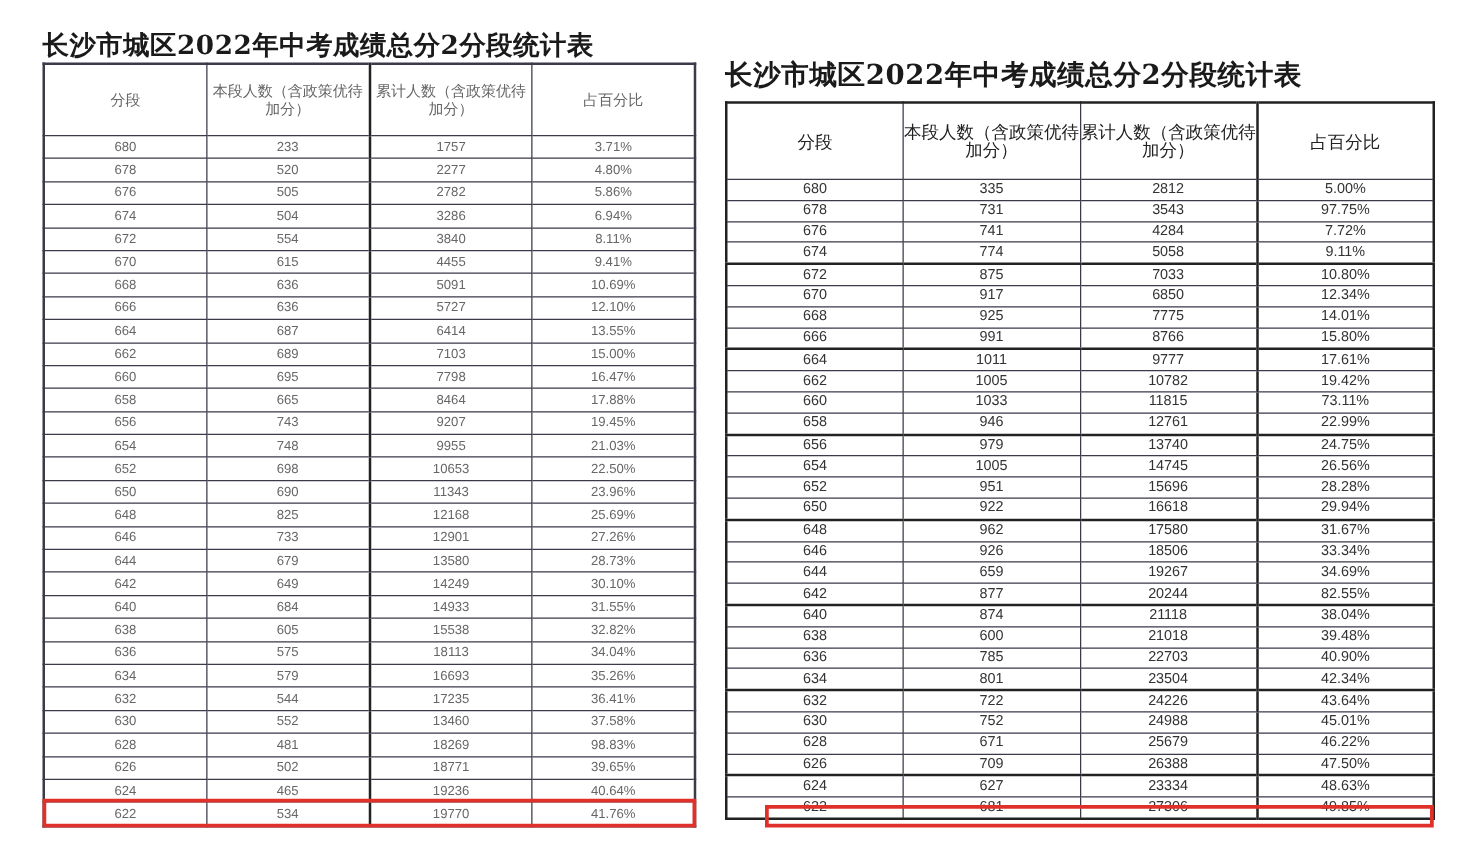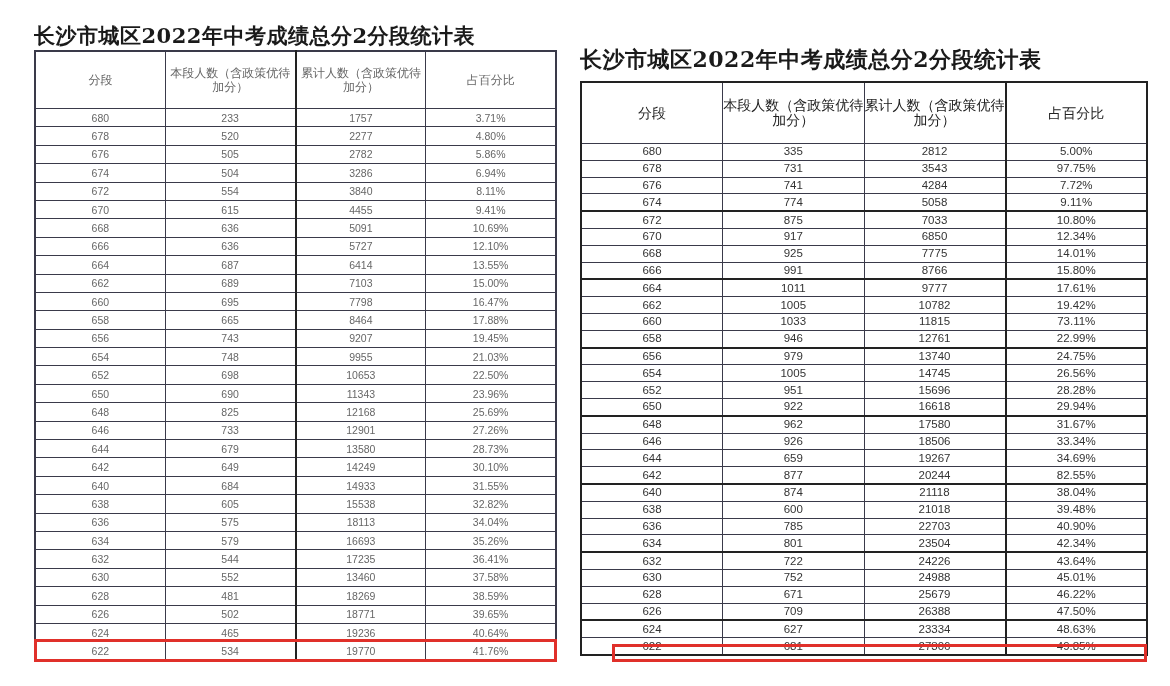--- a/index.html
+++ b/index.html
@@ -194,21 +194,21 @@
         <tr>
           <td>630</td>
           <td>552</td>
           <td>13460</td>
           <td>37.58%</td>
         </tr>
         <tr>
           <td>628</td>
           <td>481</td>
           <td>18269</td>
-          <td>38.59%</td>
+          <td>98.83%</td>
         </tr>
         <tr>
           <td>626</td>
           <td>502</td>
           <td>18771</td>
           <td>39.65%</td>
         </tr>
         <tr>
           <td>624</td>
           <td>465</td>

